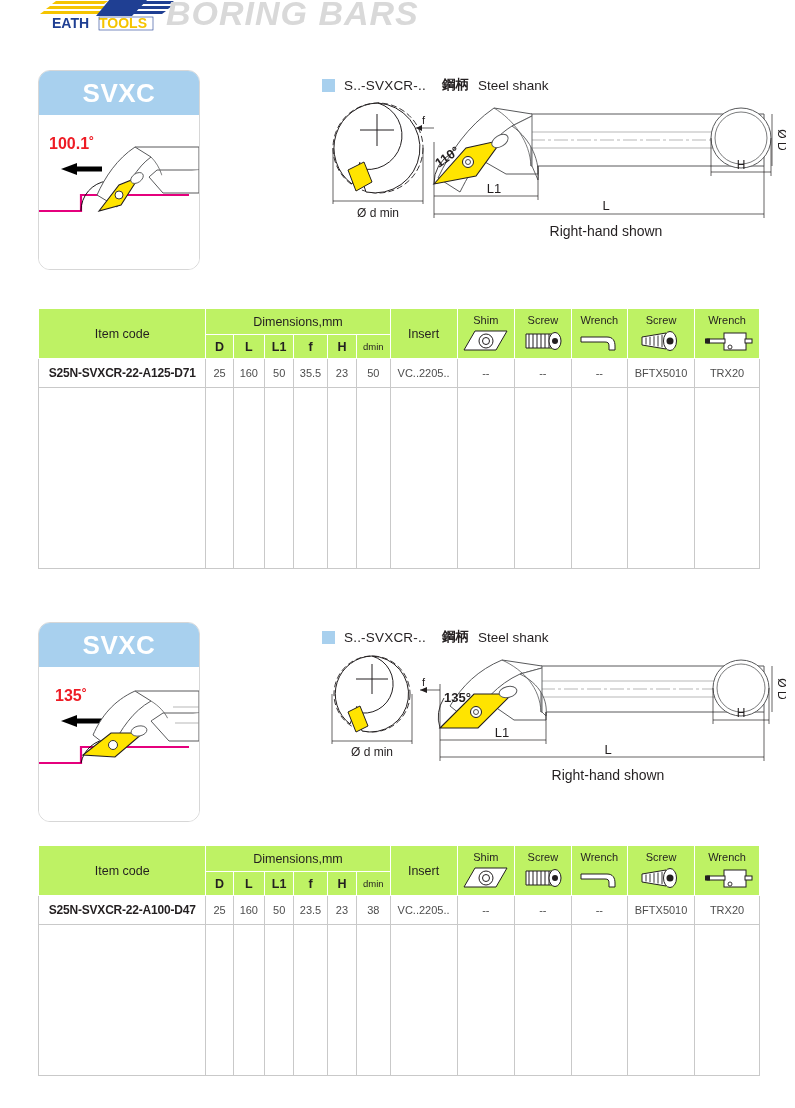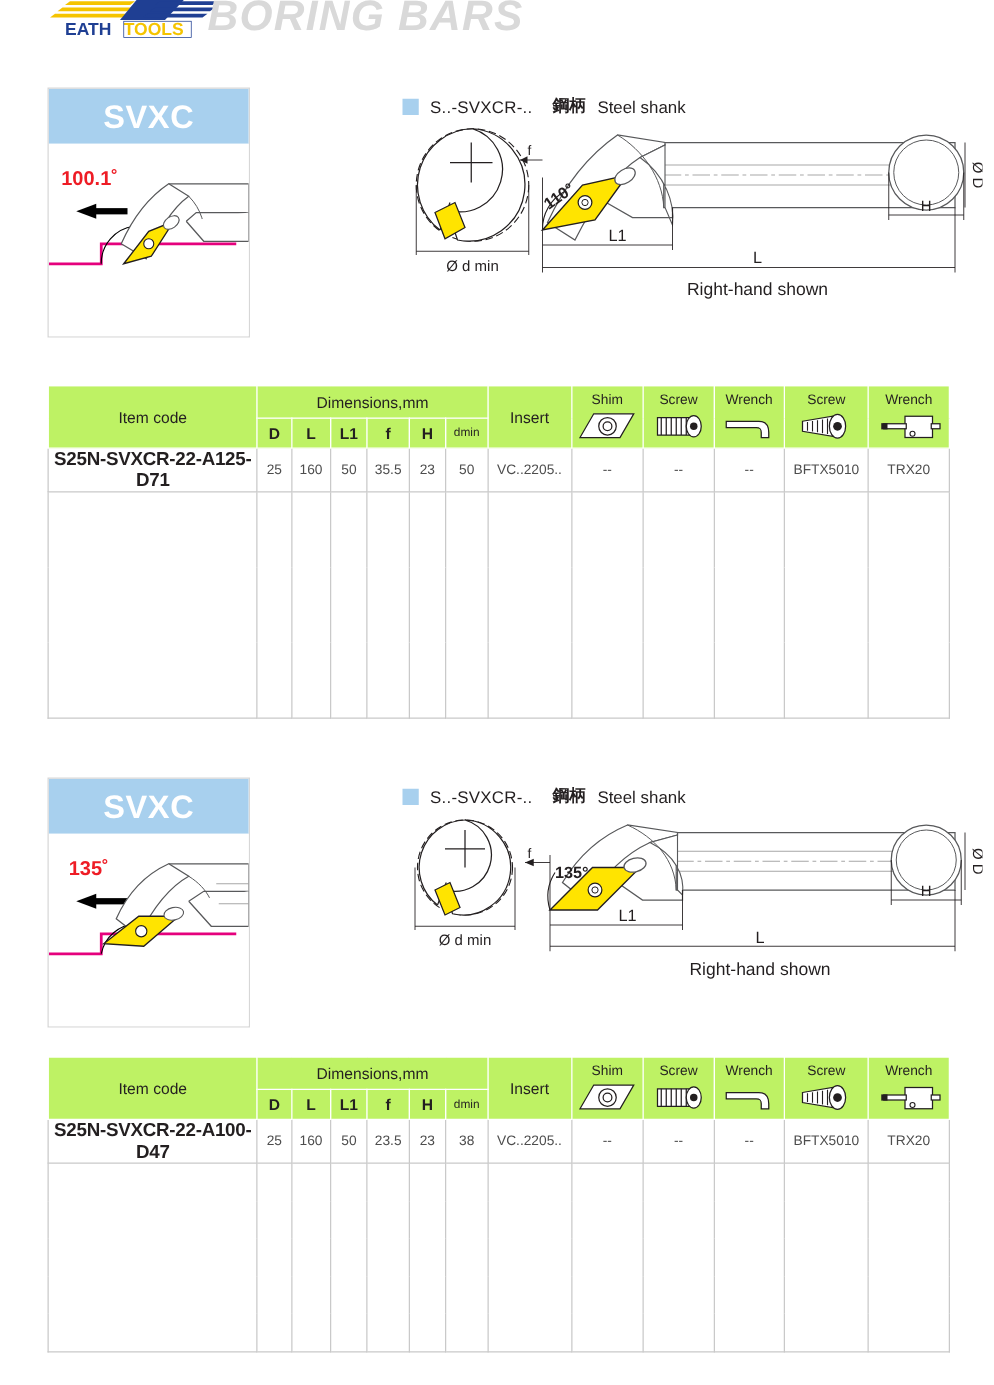--- a/index.html
+++ b/index.html
@@ -5,21 +5,21 @@
   html,body{margin:0;padding:0;background:#ffffff;}
   body{width:795px;height:1108px;font-family:"Liberation Sans",sans-serif;color:#231f20;position:relative;overflow:hidden;}
 
   
   .page-header{position:absolute;left:0;top:0;width:795px;height:42px;text-align:center;}
   .logo{position:absolute;left:36px;top:-2px;width:140px;height:36px;}
   .brand-title{position:absolute;left:166px;top:-6px;font-size:34px;font-style:italic;font-weight:bold;
     letter-spacing:1px;color:#d9d9d9;font-family:"Liberation Sans",sans-serif;white-space:nowrap;}
 
   
-  .card{position:absolute;width:162px;height:200px;border:1px solid #d7d7d7;border-radius:0;background:#fff;
+  .card{position:absolute;width:162px;height:200px;border:1px solid #d7d7d7;border-radius:12px;background:#fff;
     box-sizing:border-box;overflow:hidden;}
   .card-head{height:44px;background:#a8d0ee;display:flex;align-items:center;justify-content:center;}
   .card-head span{color:#ffffff;font-size:26px;font-weight:bold;letter-spacing:.5px;}
   .card-body{position:relative;height:155px;background:#fff;}
   .angle-label{position:absolute;color:#ee1c25;font-size:16px;font-weight:bold;font-family:"Liberation Sans",sans-serif;}
 
   
   .sec-title{position:absolute;display:flex;align-items:center;gap:9px;font-size:13.5px;white-space:nowrap;}
   .sec-bullet{width:13px;height:13px;background:#a8d0ee;display:inline-block;}
   .sec-code{letter-spacing:.2px;}
@@ -33,21 +33,21 @@
   .spec-table th,.spec-table td{border:1px solid #c9c9c9;text-align:center;vertical-align:middle;padding:0;}
   .spec-table thead th{background:#bef264;border:1px solid #ffffff;color:#231f20;font-weight:normal;}
   .spec-table thead th.grp{font-size:12.5px;height:25px;}
   .spec-table thead th.sub{font-size:12.5px;font-weight:bold;height:23px;}
   .spec-table thead th.sub.small{font-size:9.5px;font-weight:normal;}
   .spec-table thead th.tall{font-size:12.5px;text-align:center;}
   .spec-table thead th.icohead{font-size:11px;padding-top:2px;}
   .icohead-lbl{display:block;line-height:13px;margin-bottom:1px;}
   .icohead-ico{display:block;height:27px;}
   .spec-table tbody td{height:28px;color:#4d4d4d;font-size:11px;background:#fff;}
-  .spec-table tbody td.code{font-weight:bold;color:#231f20;font-size:15px;letter-spacing:-.2px;}
+  .spec-table tbody td.code{font-weight:bold;color:#231f20;font-size:12px;letter-spacing:-.2px;}
   .spec-table tbody tr.filler td{height:30px;border-top:none;border-bottom:none;}
   .spec-table tbody tr.filler-last td{border-bottom:1px solid #c9c9c9;}
   .nb-top{border-top:none !important;}
   .nb-bot{border-bottom:none !important;}
 </style>
 </head>
 <body>
 
 <div class="page-header">
   <div class="logo">

